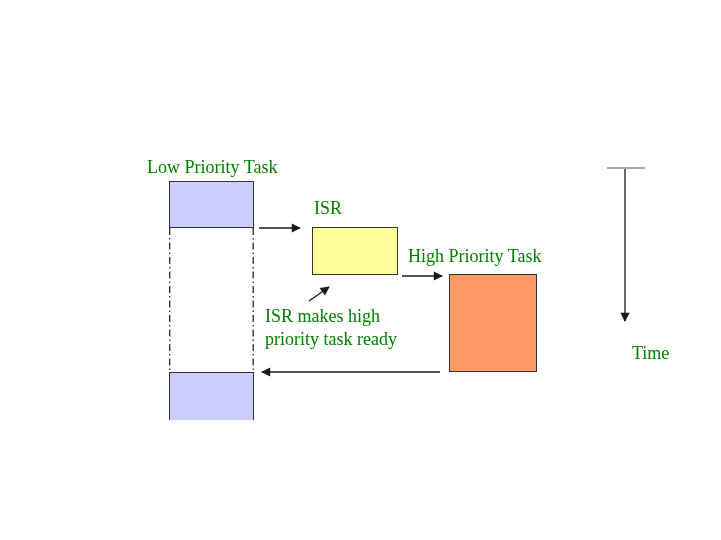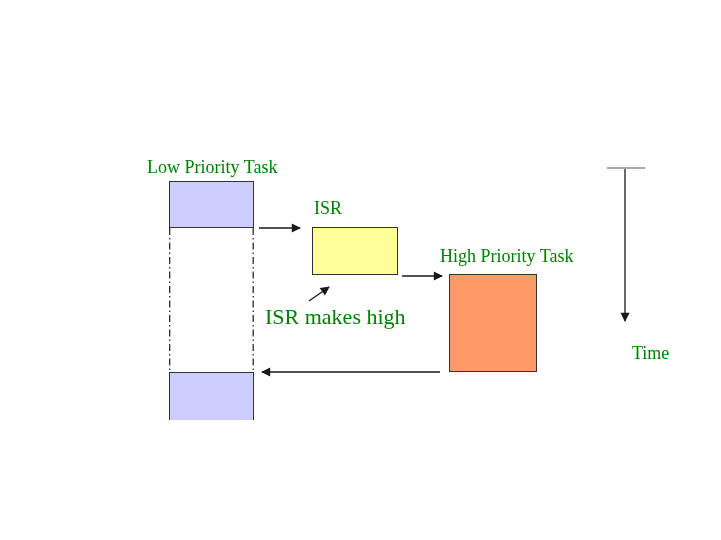--- a/index.html
+++ b/index.html
@@ -20,21 +20,21 @@
   .lbl {
     position: absolute;
     color: var(--label-text, #008000);
     font-size: 18px;
     line-height: 20px;
     white-space: nowrap;
   }
   .annot {
     position: absolute;
     color: var(--label-text, #008000);
-    font-size: 22px;
+    font-size: 18px;
     line-height: 23px;
     white-space: nowrap;
   }
   .box {
     position: absolute;
     box-sizing: border-box;
     border: 1.6px solid var(--box-border, #333333);
   }
   .box-lavender { background: var(--low-priority-fill, #ccccff); }
   .box-yellow   { background: var(--isr-fill, #ffff99); }
@@ -81,21 +81,22 @@
   <div class="box box-lavender" style="left:169px; top:372px; width:85px; height:102px;"></div>
 
   <div class="box box-yellow" style="left:312px; top:227px; width:86px; height:48px;"></div>
 
   <div class="box box-orange" style="left:449px; top:274px; width:88px; height:98px;"></div>
 
   <div class="lbl" style="left:147px; top:157px;">Low Priority Task</div>
 
   <div class="lbl" style="left:314px; top:198px;">ISR</div>
 
-  <div class="lbl" style="left:440px; top:246px;">High Priority Task</div>
+  <div class="lbl" style="left:408px; top:246px;">High Priority Task</div>
 
   <div class="annot" style="left:265px; top:305px;">
     <div>ISR makes high</div>
+    <div>priority task ready</div>
   </div>
 
   <div class="lbl" style="left:632px; top:343px;">Time</div>
 
 </div>
 
 </body></html>

